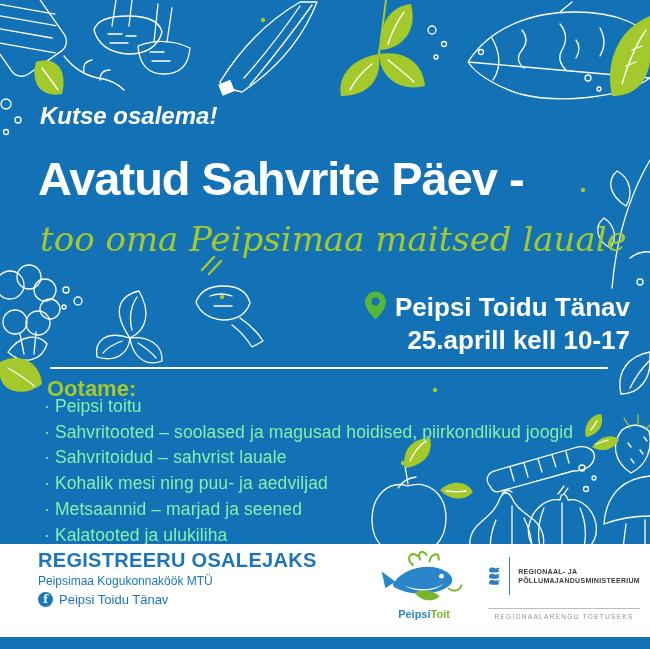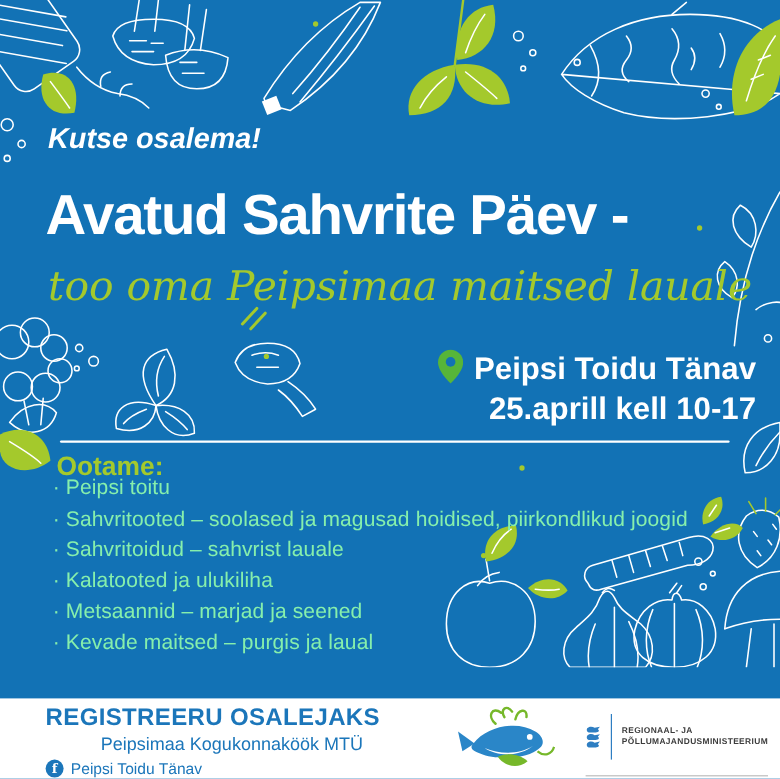--- a/index.html
+++ b/index.html
@@ -15,30 +15,30 @@
   .txt{position:absolute;z-index:2;white-space:nowrap;}
   .kutse{left:40px;top:102px;font-size:24px;font-weight:700;font-style:italic;color:#fff;}
   .title{left:38px;top:151px;font-size:47px;font-weight:700;color:#fff;letter-spacing:-1px;}
   .tagline{left:40px;top:219px;font-size:34px;font-style:italic;color:#a4c92c;font-family:"DejaVu Serif",serif;}
   .location{right:20px;top:291px;text-align:right;color:#fff;font-weight:700;font-size:26px;line-height:33px;}
   .pin{display:inline-block;vertical-align:-4px;margin-right:9px;}
   .divider{position:absolute;z-index:2;left:50px;top:367px;width:558px;height:2px;background:#fff;border-radius:1px;}
   .ootame{left:47px;top:376px;font-size:22px;font-weight:700;color:#a4c92c;}
   .list{left:44px;top:394px;font-size:17.5px;line-height:25.7px;color:#86efac;letter-spacing:0.1px;}
   .list .li::before{content:"· ";}
-  .footer{position:absolute;z-index:3;left:0;bottom:0;width:650px;height:67px;background:#fff;}
+  .footer{position:absolute;z-index:3;left:0;bottom:12px;width:650px;height:93px;background:#fff;}
   .f-left{position:absolute;left:38px;top:5px;color:#1b76ba;}
   .f-head{font-size:20px;font-weight:800;letter-spacing:0.3px;}
   .f-note{font-size:13px;font-style:italic;margin-top:3px;}
-  .f-line{font-size:15px;margin-top:2px;margin-left:46px;}
+  .f-line{font-size:12px;margin-top:2px;}
   .f-fb{display:flex;align-items:center;gap:6px;margin-top:4px;font-size:13px;}
   .fb-icon{display:inline-flex;align-items:center;justify-content:center;width:15px;height:15px;border-radius:50%;
     background:#1b76ba;color:#fff;font-size:11px;font-weight:700;font-family:"DejaVu Serif",serif;}
   .peipsi-logo{position:absolute;left:372px;top:6px;width:104px;text-align:center;}
-  .peipsi-word{font-size:15px;font-weight:400;margin-top:-2px;}
+  .peipsi-word{font-size:11px;font-weight:700;margin-top:-2px;}
   .peipsi-word .p1{color:#2a86c8;}
   .peipsi-word .p2{color:#76b82a;}
   .ministry{position:absolute;left:488px;top:12px;width:152px;}
   .min-row{display:flex;align-items:center;gap:8px;}
   .min-line{width:2px;height:38px;background:#2e7ec2;}
   .min-text{font-size:7px;font-weight:700;color:#3c3c3c;line-height:9px;letter-spacing:0.3px;}
   .min-hr{border-top:1px solid #bcbcbc;margin-top:12px;}
   .min-sub{font-size:6.5px;color:#919191;letter-spacing:1.3px;text-align:center;margin-top:4px;}
 </style>
 </head>
@@ -231,22 +231,23 @@
   </div>
 
   <div class="divider"></div>
 
   <div class="txt ootame">Ootame:</div>
 
   <div class="txt list">
     <div class="li">Peipsi toitu</div>
     <div class="li">Sahvritooted – soolased ja magusad hoidised, piirkondlikud joogid</div>
     <div class="li">Sahvritoidud – sahvrist lauale</div>
+    <div class="li">Kohalik mesi ning puu- ja aedviljad</div>
+    <div class="li">Metsaannid – marjad ja seened</div>
     <div class="li">Kalatooted ja ulukiliha</div>
-    <div class="li">Metsaannid – marjad ja seened</div>
     <div class="li">Kevade maitsed – purgis ja laual</div>
   </div>
 
   <div class="footer">
     <div class="f-left">
       <div class="f-head">REGISTREERU OSALEJAKS</div>
       <div class="f-line">Peipsimaa Kogukonnaköök MTÜ</div>
       <div class="f-fb">
         <span class="fb-icon">f</span>
         <span>Peipsi Toidu Tänav</span>

